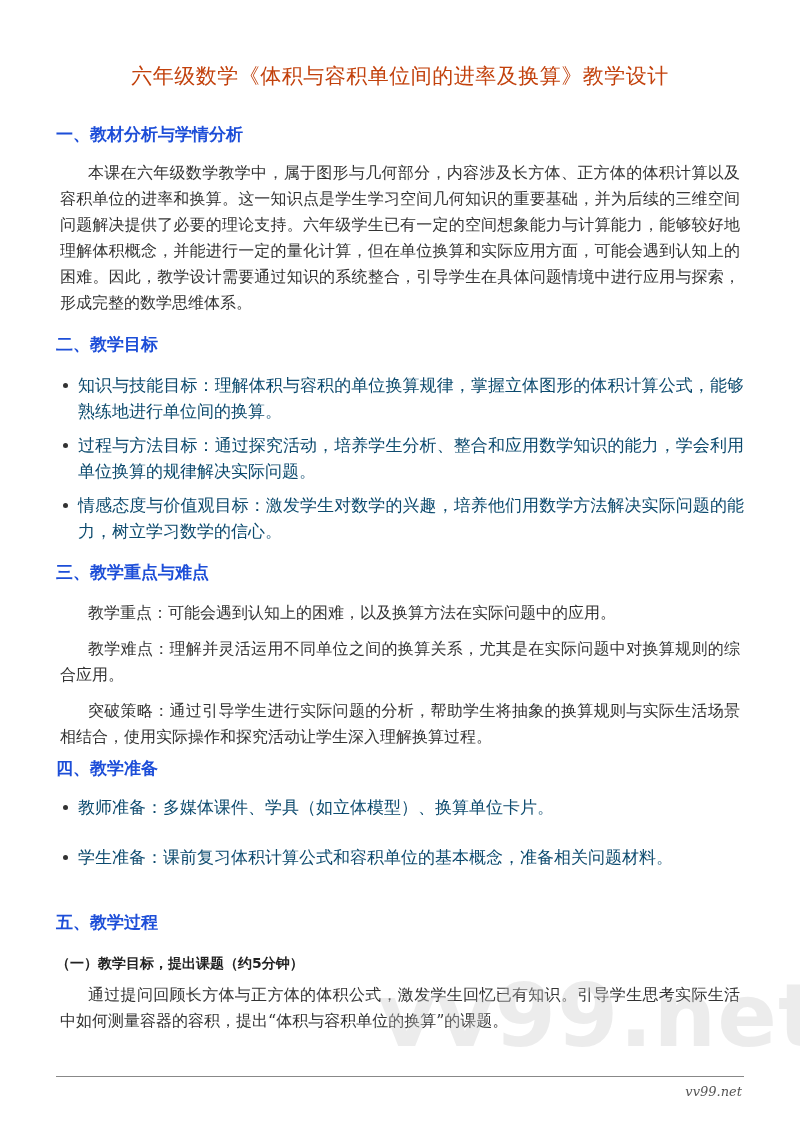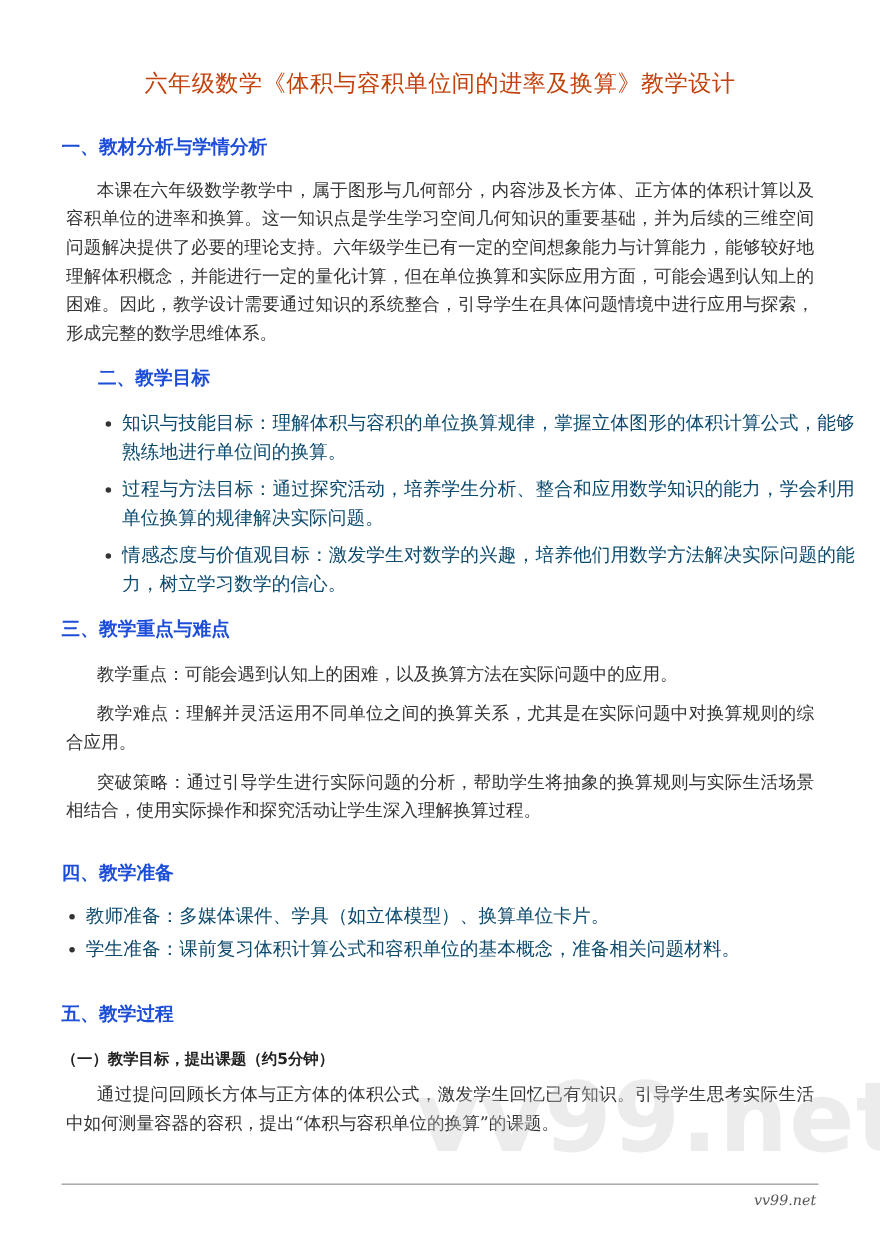--- a/index.html
+++ b/index.html
@@ -120,41 +120,41 @@
 
 <div class="page">
 
   <h1 class="doc-title">六年级数学《体积与容积单位间的进率及换算》教学设计</h1>
 
   <div class="section" style="top:122px;">
     <h2 class="h2">一、教材分析与学情分析</h2>
     <p class="para" style="margin-top:14px;">本课在六年级数学教学中，属于图形与几何部分，内容涉及长方体、正方体的体积计算以及容积单位的进率和换算。这一知识点是学生学习空间几何知识的重要基础，并为后续的三维空间问题解决提供了必要的理论支持。六年级学生已有一定的空间想象能力与计算能力，能够较好地理解体积概念，并能进行一定的量化计算，但在单位换算和实际应用方面，可能会遇到认知上的困难。因此，教学设计需要通过知识的系统整合，引导学生在具体问题情境中进行应用与探索，形成完整的数学思维体系。</p>
   </div>
 
-  <div class="section" style="top:332px;margin-left:33px;">
+  <div class="section" style="top:332px;">
     <h2 class="h2">二、教学目标</h2>
     <ul class="bullets" style="margin-top:16px;">
       <li><span class="dot"></span><span>知识与技能目标：理解体积与容积的单位换算规律，掌握立体图形的体积计算公式，能够熟练地进行单位间的换算。</span></li>
       <li style="margin-top:8px;"><span class="dot"></span><span>过程与方法目标：通过探究活动，培养学生分析、整合和应用数学知识的能力，学会利用单位换算的规律解决实际问题。</span></li>
       <li style="margin-top:8px;"><span class="dot"></span><span>情感态度与价值观目标：激发学生对数学的兴趣，培养他们用数学方法解决实际问题的能力，树立学习数学的信心。</span></li>
     </ul>
   </div>
 
   <div class="section" style="top:560px;">
     <h2 class="h2">三、教学重点与难点</h2>
     <p class="para" style="margin-top:16px;">教学重点：可能会遇到认知上的困难，以及换算方法在实际问题中的应用。</p>
     <p class="para" style="margin-top:10px;">教学难点：理解并灵活运用不同单位之间的换算关系，尤其是在实际问题中对换算规则的综合应用。</p>
     <p class="para" style="margin-top:10px;">突破策略：通过引导学生进行实际问题的分析，帮助学生将抽象的换算规则与实际生活场景相结合，使用实际操作和探究活动让学生深入理解换算过程。</p>
   </div>
 
-  <div class="section" style="top:782px;">
+  <div class="section" style="top:756px;">
     <h2 class="h2">四、教学准备</h2>
     <ul class="bullets" style="margin-top:14px;">
       <li><span class="dot"></span><span>教师准备：多媒体课件、学具（如立体模型）、换算单位卡片。</span></li>
-      <li style="margin-top:4px;"><span class="dot"></span><span>学生准备：课前复习体积计算公式和容积单位的基本概念，准备相关问题材料。</span></li>
+      <li style="margin-top:24px;"><span class="dot"></span><span>学生准备：课前复习体积计算公式和容积单位的基本概念，准备相关问题材料。</span></li>
     </ul>
   </div>
 
   <div class="section" style="top:910px;">
     <h2 class="h2">五、教学过程</h2>
     <h3 class="h3" style="margin-top:18px;">（一）教学目标，提出课题（约5分钟）</h3>
     <p class="para" style="margin-top:8px;">通过提问回顾长方体与正方体的体积公式，激发学生回忆已有知识。引导学生思考实际生活中如何测量容器的容积，提出“体积与容积单位的换算”的课题。</p>
   </div>
 
 </div>

